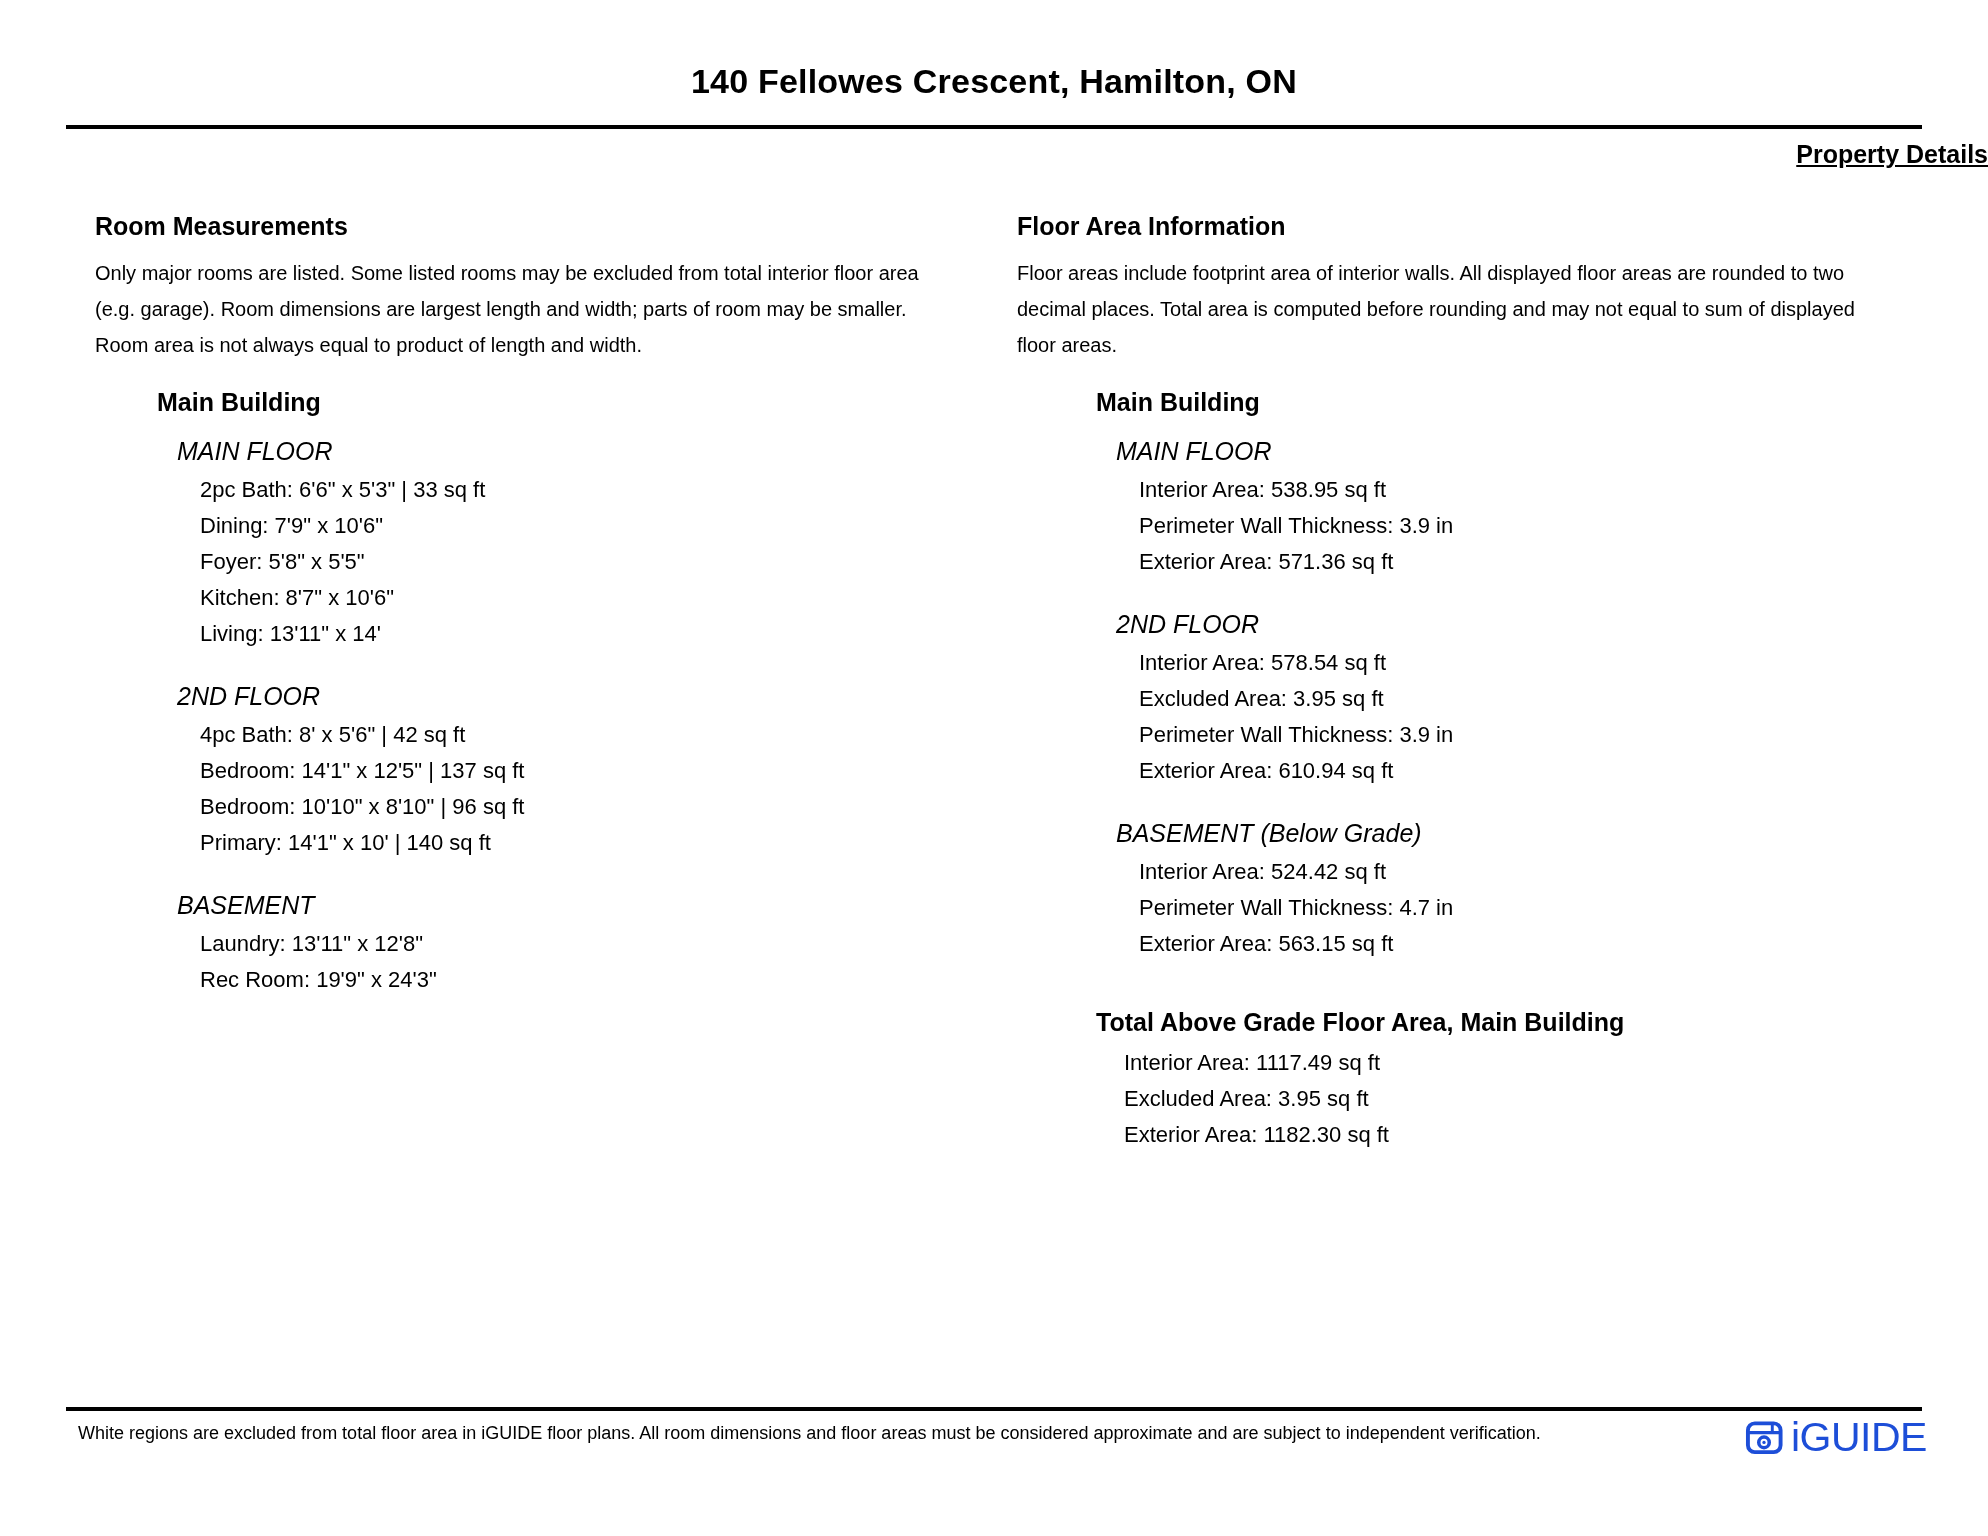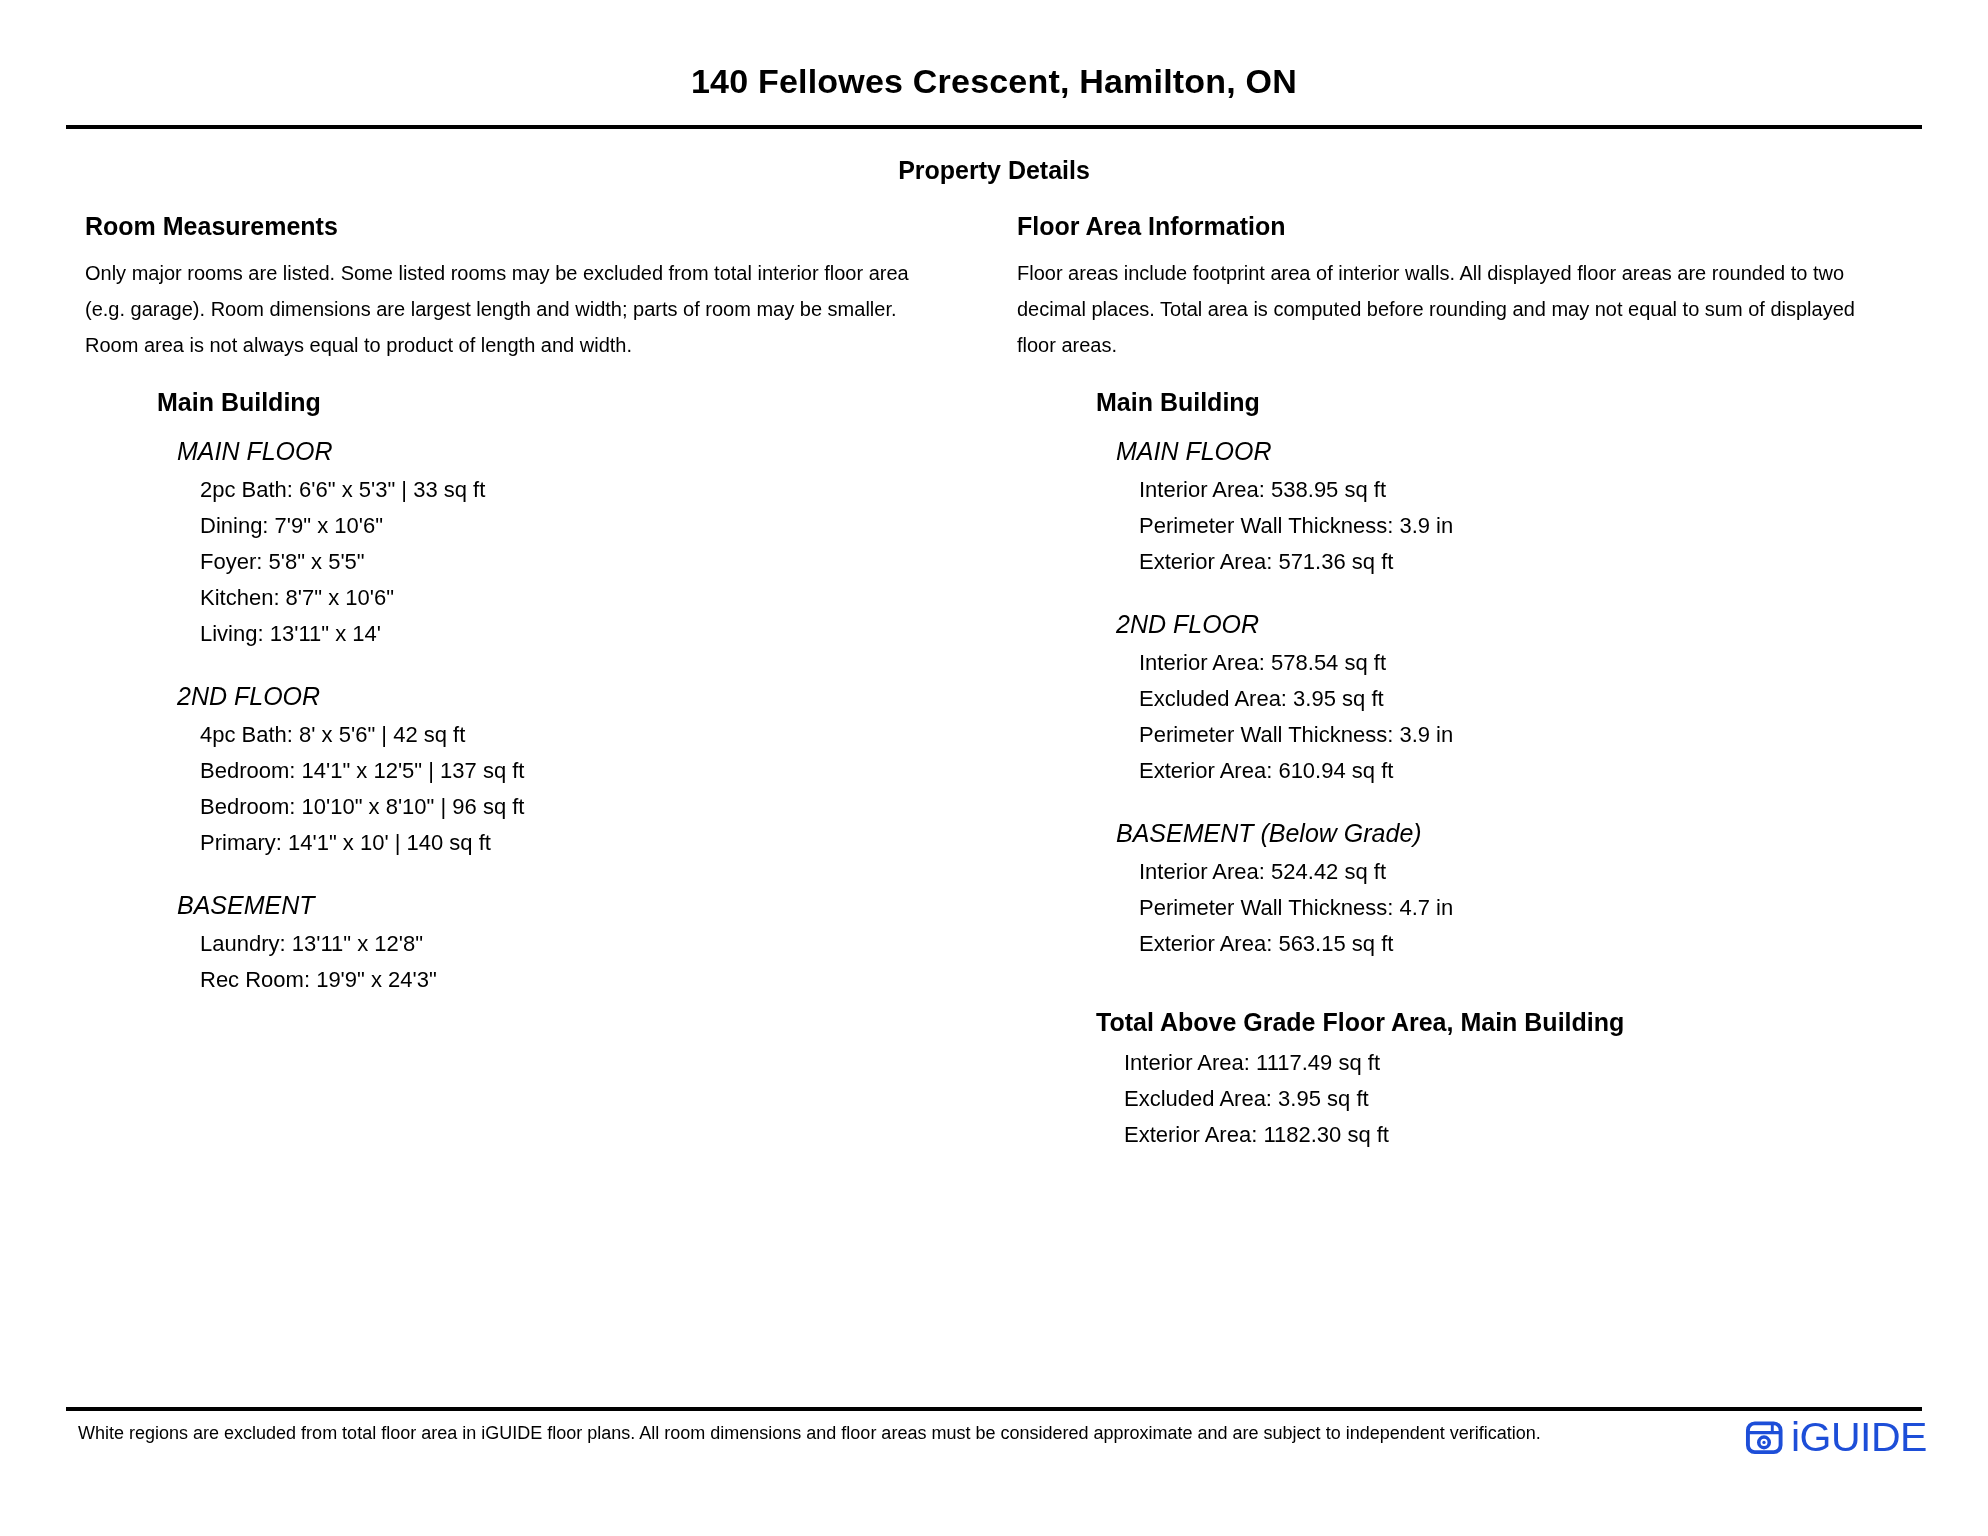--- a/index.html
+++ b/index.html
@@ -15,24 +15,24 @@
   .page-title {
     position:absolute; top:62px; left:0; width:100%;
     text-align:center; font-size:34px; font-weight:bold;
     letter-spacing:0.2px;
   }
   .title-divider {
     position:absolute; top:125px; left:66px; width:1856px; height:4px;
     background:#000;
   }
   .page-subtitle {
-    position:absolute; top:156px; left:0; width:100%;
-    text-align:center; font-size:25px; font-weight:bold;
+    position:absolute; top:140px; left:0; width:100%;
+    text-align:right; font-size:25px; font-weight:bold;text-decoration:underline;
   }
-  .intro-left  { position:absolute; left:85px;   top:212px; width:920px; }
+  .intro-left  { position:absolute; left:95px;   top:212px; width:920px; }
   .intro-right { position:absolute; left:1017px; top:212px; width:930px; }
   .col-heading { font-size:25px; font-weight:bold; }
   .col-para {
     margin-top:14px; font-size:20px; line-height:36px;
     white-space:pre-line;
   }
   .rooms-block { position:absolute; left:157px;  top:388px; }
   .areas-block { position:absolute; left:1096px; top:388px; }
   .building-name { font-size:25px; font-weight:bold; margin-bottom:20px; }
   .floor { margin-bottom:30px; }

